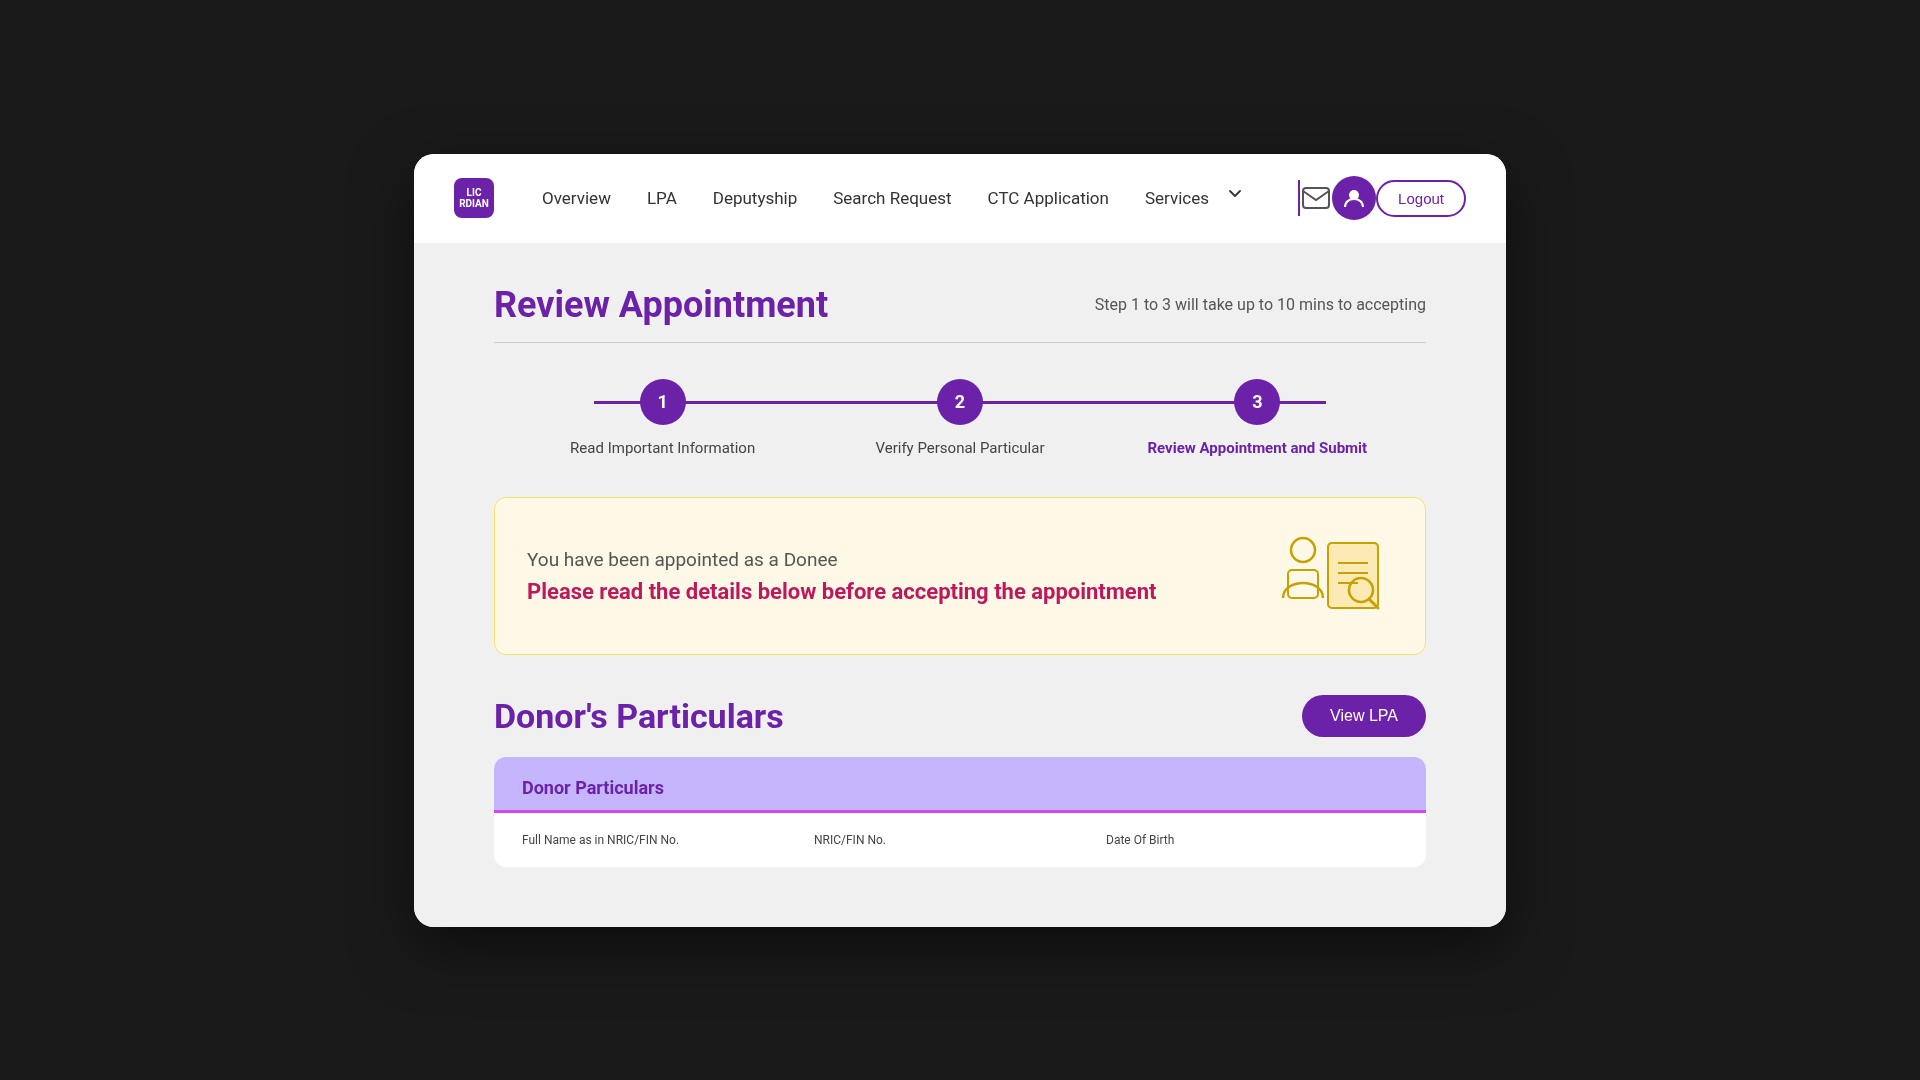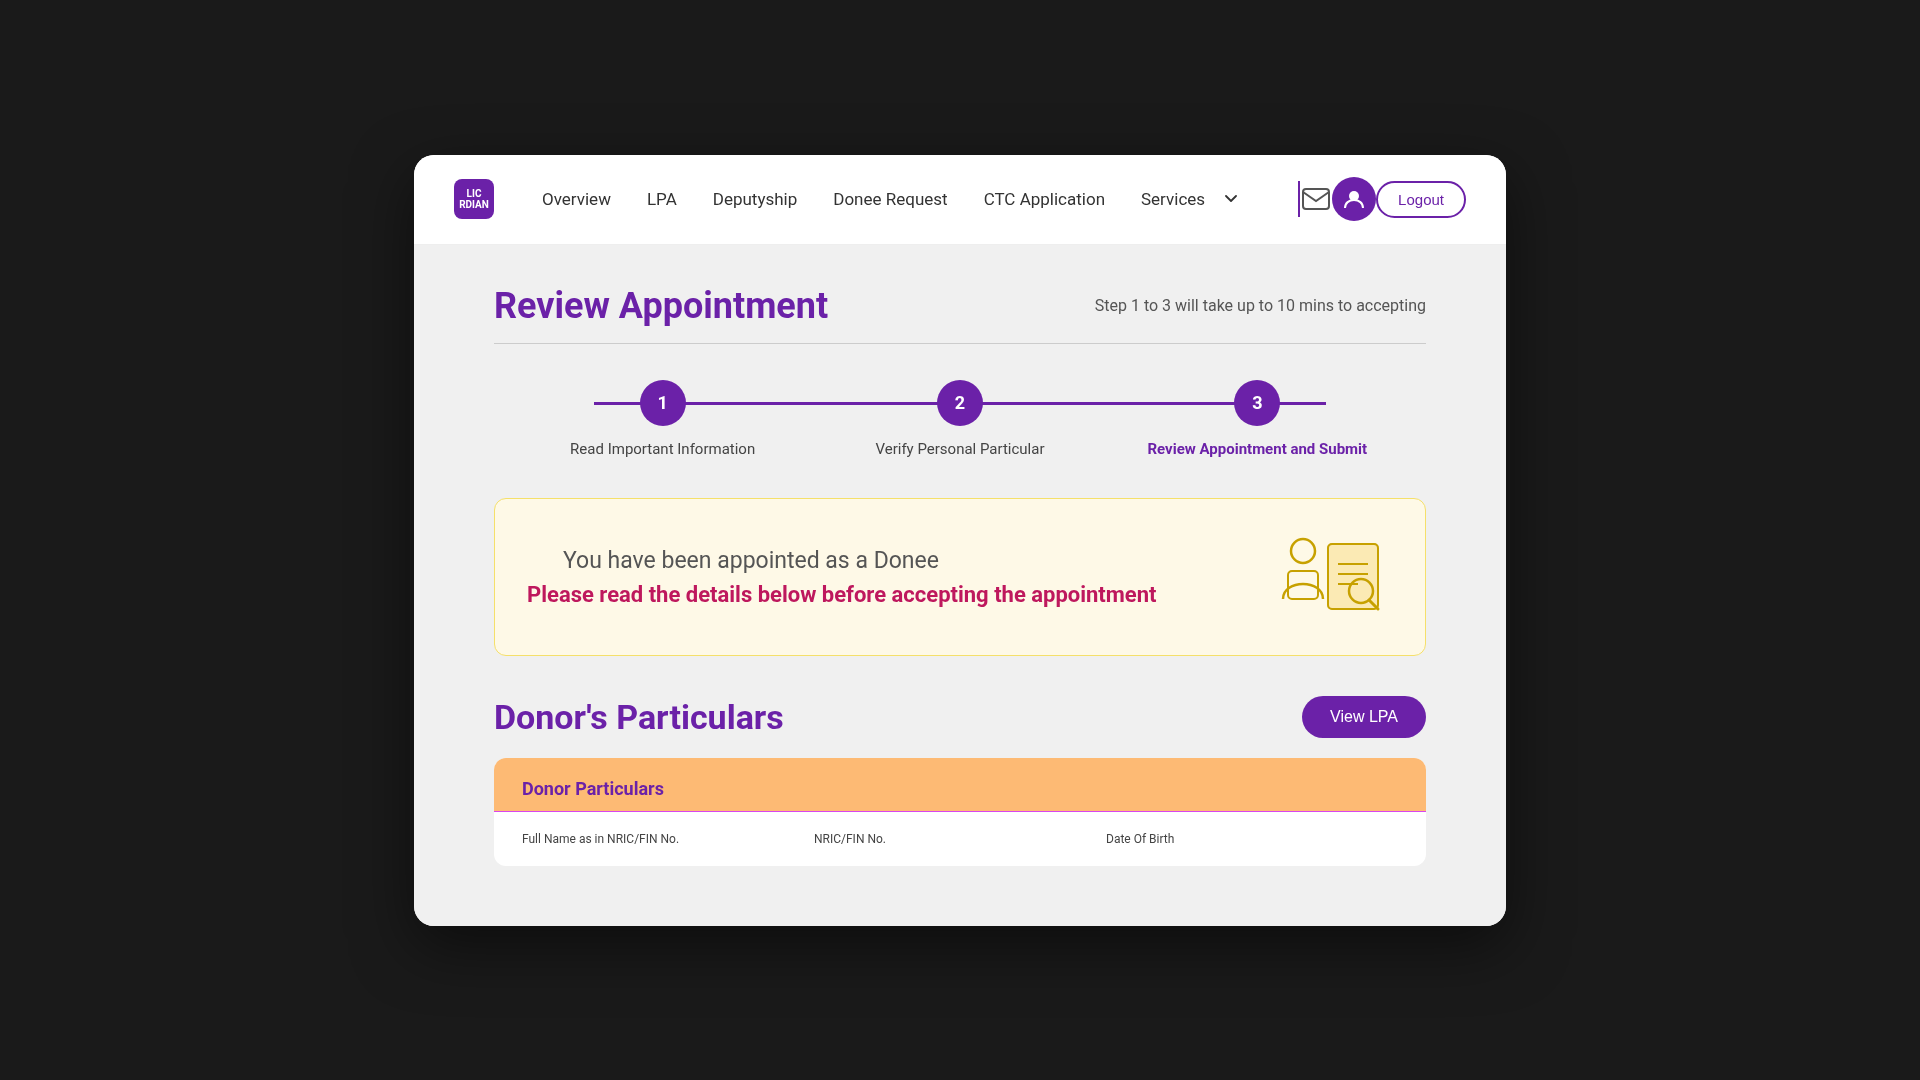--- a/index.html
+++ b/index.html
@@ -65,21 +65,21 @@
     .nav-link {
       font-size: 17px;
       color: #333;
       text-decoration: none;
       cursor: pointer;
       font-weight: 400;
     }
 
     .nav-link.services {
       display: flex;
-      align-items: center;
+      align-items: flex-start;
       gap: 20px;
     }
 
     .nav-right {
       display: flex;
       align-items: center;
     }
 
     .divider-vertical {
       width: 2px;
@@ -217,24 +217,23 @@
       align-items: center;
       justify-content: space-between;
       margin-bottom: 40px;
     }
 
     .notice-text-area {
       flex: 1;
     }
 
     .notice-sub {
-      font-size: 23px;
+      font-size: 19px;
       color: #555;
       margin-bottom: 8px;
-      margin-left: 36px;
     }
 
     .notice-main {
       font-size: 22px;
       font-weight: 700;
       color: #be185d;
     }
 
     .notice-icon {
       width: 120px;
@@ -270,23 +269,23 @@
     }
 
     
     .table-card {
       background: #fff;
       border-radius: 12px;
       overflow: hidden;
     }
 
     .table-header-row {
-      background: #fdba74;
+      background: #c4b5fd;
       padding: 20px 28px 12px;
-      border-bottom: 1px solid #d946ef;
+      border-bottom: 3px solid #d946ef;
     }
 
     .table-header-title {
       font-size: 18px;
       font-weight: 700;
       color: #6b21a8;
     }
 
     .table-cols {
       display: grid;
@@ -316,21 +315,21 @@
     <div class="logo-area">
       <div class="logo-icon">
         <span style="font-size:10px; line-height:1.1; text-align:center;">LIC<br>RDIAN</span>
       </div>
     </div>
 
     <div class="nav-links">
       <a class="nav-link">Overview</a>
       <a class="nav-link">LPA</a>
       <a class="nav-link">Deputyship</a>
-      <a class="nav-link">Donee Request</a>
+      <a class="nav-link">Search Request</a>
       <a class="nav-link">CTC Application</a>
       <a class="nav-link services">
         <span>Services</span>
         <svg class="chevron" viewBox="0 0 12 8" fill="none" xmlns="http://www.w3.org/2000/svg">
           <path d="M1 1l5 5 5-5" stroke="#333" stroke-width="1.8" stroke-linecap="round" stroke-linejoin="round"></path>
         </svg>
       </a>
     </div>
 
     <div class="nav-right">

